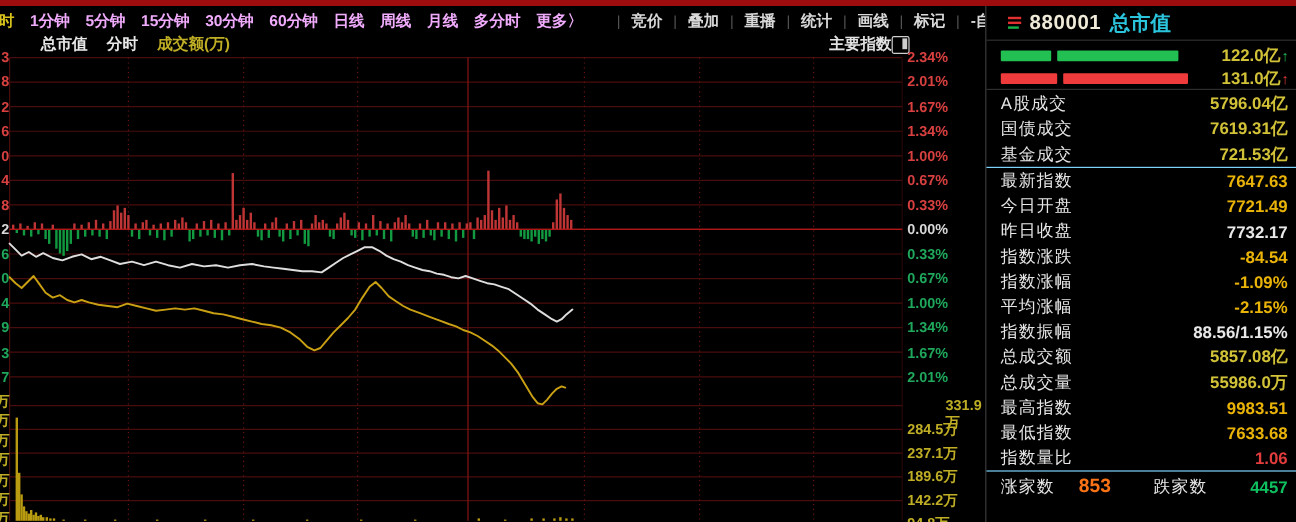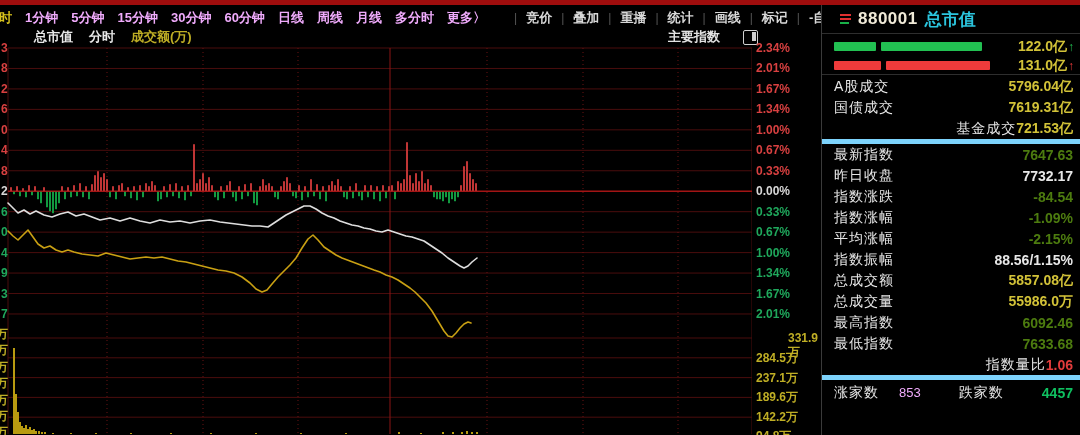--- a/index.html
+++ b/index.html
@@ -12,21 +12,21 @@
   .tb-left .tbtn{font-size:13px;font-weight:bold;color:#f0abfc;cursor:pointer;}
   .tb-left .tbtn.active{color:#d7c21c;}
   .tb-right{position:absolute;left:514px;top:0;height:23px;display:flex;align-items:center;white-space:nowrap;}
   .tb-right .tbtn{font-size:13px;font-weight:bold;color:#d8d8d8;padding:0 9px;cursor:pointer;}
   .tb-right .sep{color:#555;font-size:12px;}
   
   .chart-header{position:absolute;left:0;top:28px;width:820px;height:20px;}
   .tabs{position:absolute;left:34px;top:0;display:flex;gap:16px;align-items:center;}
   .tabs .tab{font-size:13px;font-weight:bold;color:#e8e8e8;cursor:pointer;}
   .tabs .tab.yellow{color:#bfae25;}
-  .hdr-right{position:absolute;right:62px;top:0;display:flex;align-items:center;gap:23px;text-decoration:underline;}
+  .hdr-right{position:absolute;right:62px;top:0;display:flex;align-items:center;gap:0;text-decoration:underline;}
   .hdr-right .lbl{font-size:13px;font-weight:bold;color:#e2e2e2;}
   .chk{position:relative;width:13px;height:13px;border:1px solid #cfcfcf;border-radius:2px;display:inline-block;cursor:pointer;}
   .chk .chk-bar{position:absolute;right:1px;top:1px;width:4px;height:9px;background:#cfcfcf;}
   
   .chart-area{position:absolute;left:0;top:0;width:821px;height:435px;}
   .chart-area svg{position:absolute;left:0;top:0;}
   .axis-label{position:absolute;font-size:12px;font-weight:bold;line-height:14px;}
   .axis-label.red{color:#d84040;}
   .axis-label.white{color:#d8d8d8;}
   .axis-label.green{color:#1fa85c;}
@@ -43,28 +43,28 @@
   .gauge{height:41px;border-bottom:1px solid #2e2e2e;padding-top:3px;box-sizing:border-box;}
   .gauge-row{height:19px;display:flex;align-items:center;padding:0 6px 0 12px;}
   .gauge-bars{display:flex;gap:5px;align-items:center;}
   .gseg{height:9px;border-radius:1px;}
   .gauge-val{margin-left:auto;font-size:14px;font-weight:bold;color:#d2c238;}
   .garrow{font-size:12px;font-weight:bold;margin-left:1px;}
   .rows{padding:1px 0;}
   .prow{height:21px;display:flex;align-items:center;justify-content:space-between;padding:0 7px 0 12px;}
   .prow .pl{font-size:14px;color:#e6e6e6;letter-spacing:1px;}
   .prow .pv{font-size:14px;font-weight:bold;}
-  .prow.divider{border-bottom:5px solid #7dd3fc;justify-content:flex-end;}
+  .prow.divider{border-bottom:1px solid #7dd3fc;}
   .pv.yellow{color:#d2c238;}
-  .pv.green{color:#4d7c0f;}
+  .pv.green{color:#eab308;}
   .pv.red{color:#e23c3c;}
   .pv.white{color:#e8e8e8;}
   .pfooter{height:23px;display:flex;align-items:center;padding:0 7px 0 12px;gap:6px;}
   .pfooter .pl{font-size:14px;color:#e6e6e6;letter-spacing:1px;}
-  .pfooter .up{font-size:13px;font-weight:normal;color:#f0abfc;margin-right:auto;padding-left:14px;}
+  .pfooter .up{font-size:16px;font-weight:bold;color:#f97316;margin-right:auto;padding-left:14px;}
   .pfooter .down{font-size:14px;font-weight:bold;color:#0fc060;margin-left:auto;}
 </style>
 </head>
 <body>
 
 <div class="stage">
   <div class="top-strip"></div>
 
   <div class="toolbar">
     <div class="tb-left" id="tbLeft">
@@ -422,20 +422,24 @@
         </div>
         <div class="prow divider">
           <span class="pl">基金成交</span>
           <span class="pv yellow">721.53亿</span>
         </div>
         <div class="prow">
           <span class="pl">最新指数</span>
           <span class="pv green">7647.63</span>
         </div>
         <div class="prow">
+          <span class="pl">今日开盘</span>
+          <span class="pv green">7721.49</span>
+        </div>
+        <div class="prow">
           <span class="pl">昨日收盘</span>
           <span class="pv white">7732.17</span>
         </div>
         <div class="prow">
           <span class="pl">指数涨跌</span>
           <span class="pv green">-84.54</span>
         </div>
         <div class="prow">
           <span class="pl">指数涨幅</span>
           <span class="pv green">-1.09%</span>
@@ -451,21 +455,21 @@
         <div class="prow">
           <span class="pl">总成交额</span>
           <span class="pv yellow">5857.08亿</span>
         </div>
         <div class="prow">
           <span class="pl">总成交量</span>
           <span class="pv yellow">55986.0万</span>
         </div>
         <div class="prow">
           <span class="pl">最高指数</span>
-          <span class="pv green">6092.46</span>
+          <span class="pv green">9983.51</span>
         </div>
         <div class="prow">
           <span class="pl">最低指数</span>
           <span class="pv green">7633.68</span>
         </div>
         <div class="prow divider">
           <span class="pl">指数量比</span>
           <span class="pv red">1.06</span>
         </div>
       </div>

